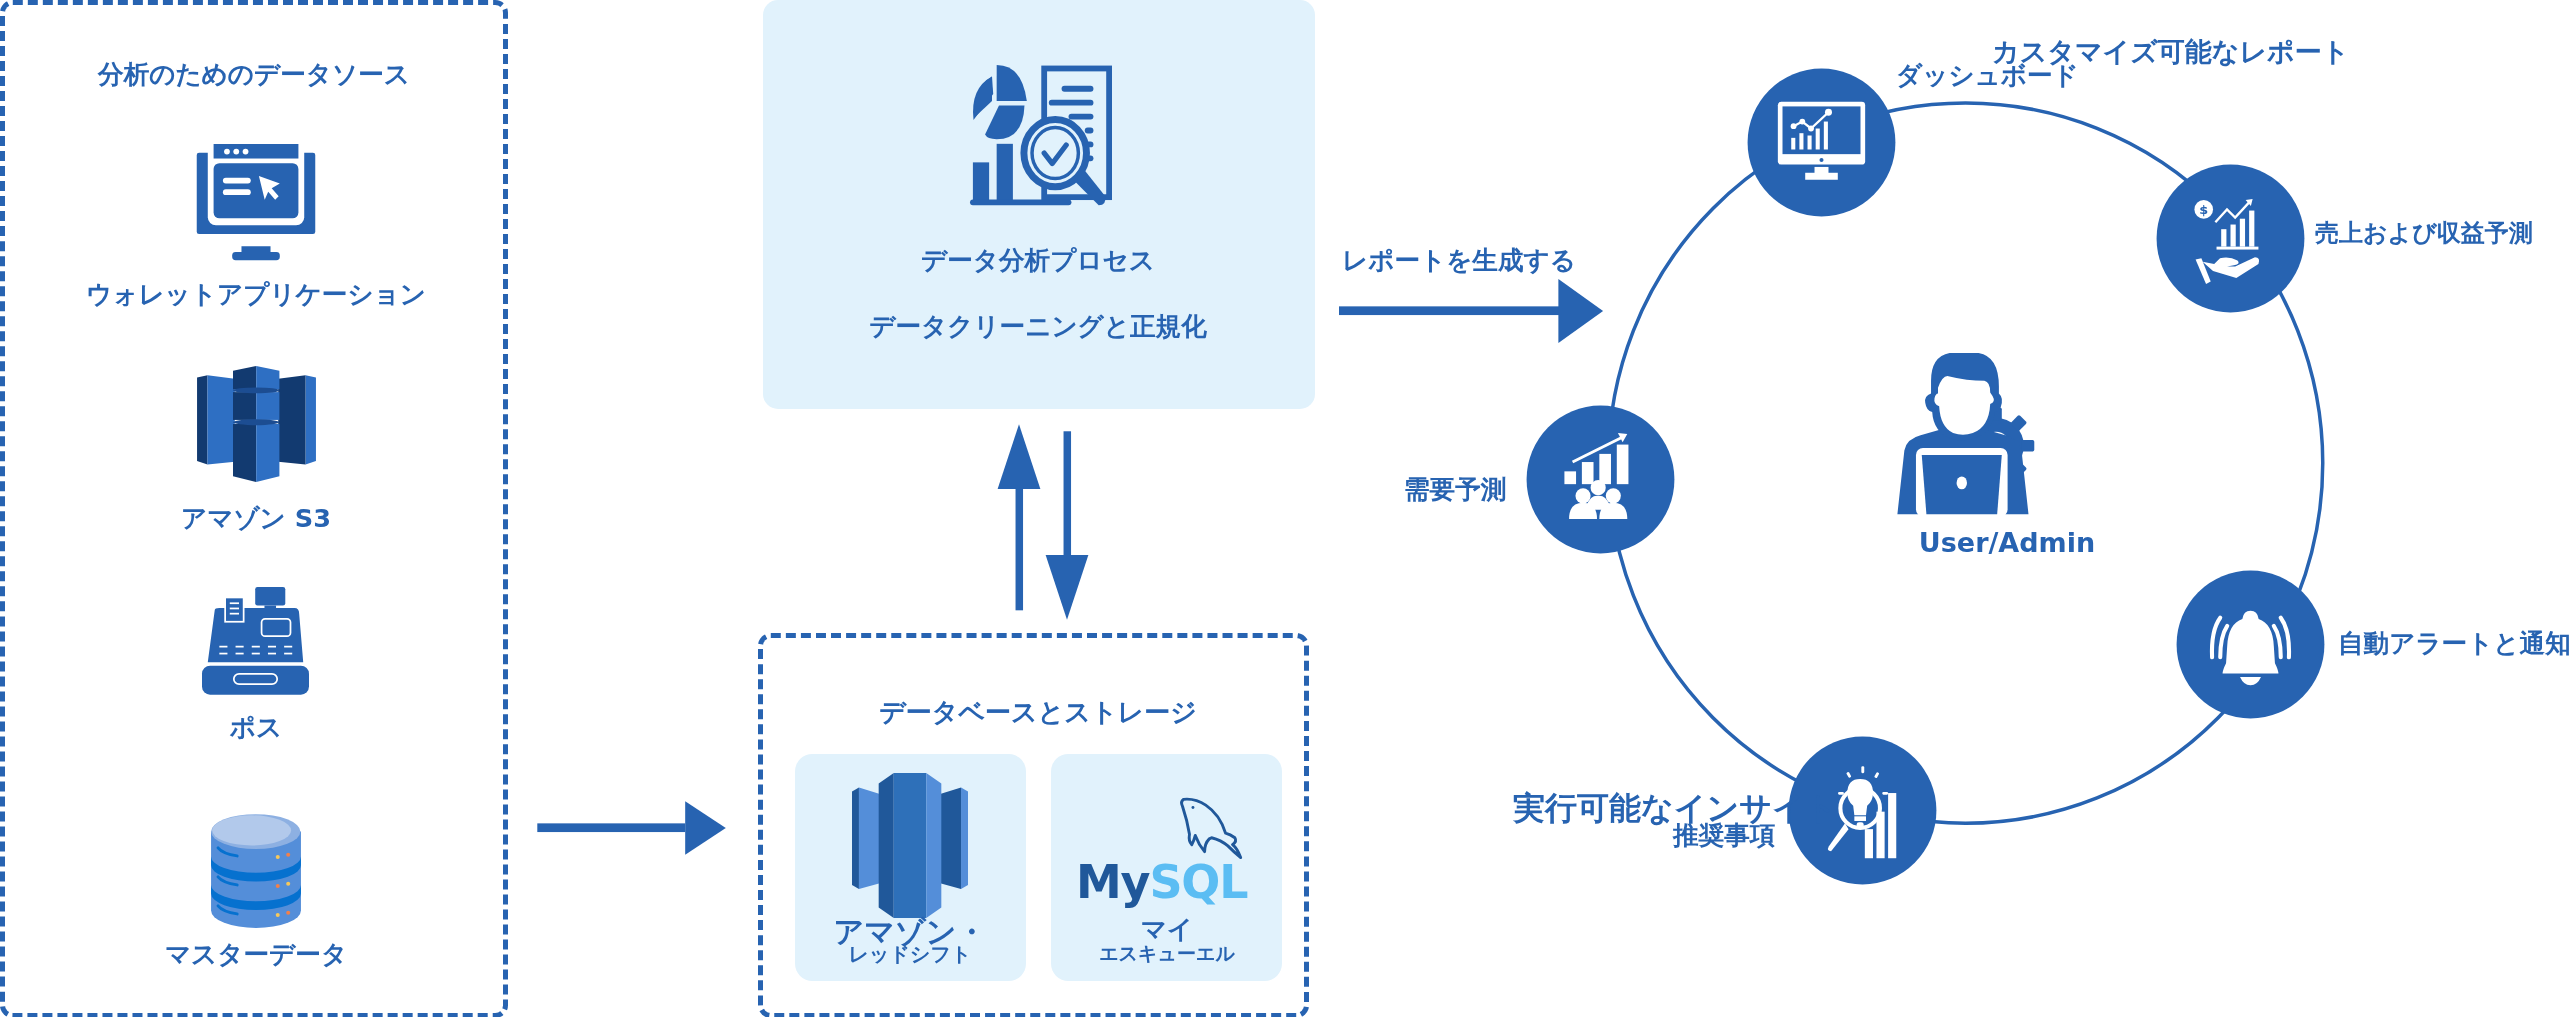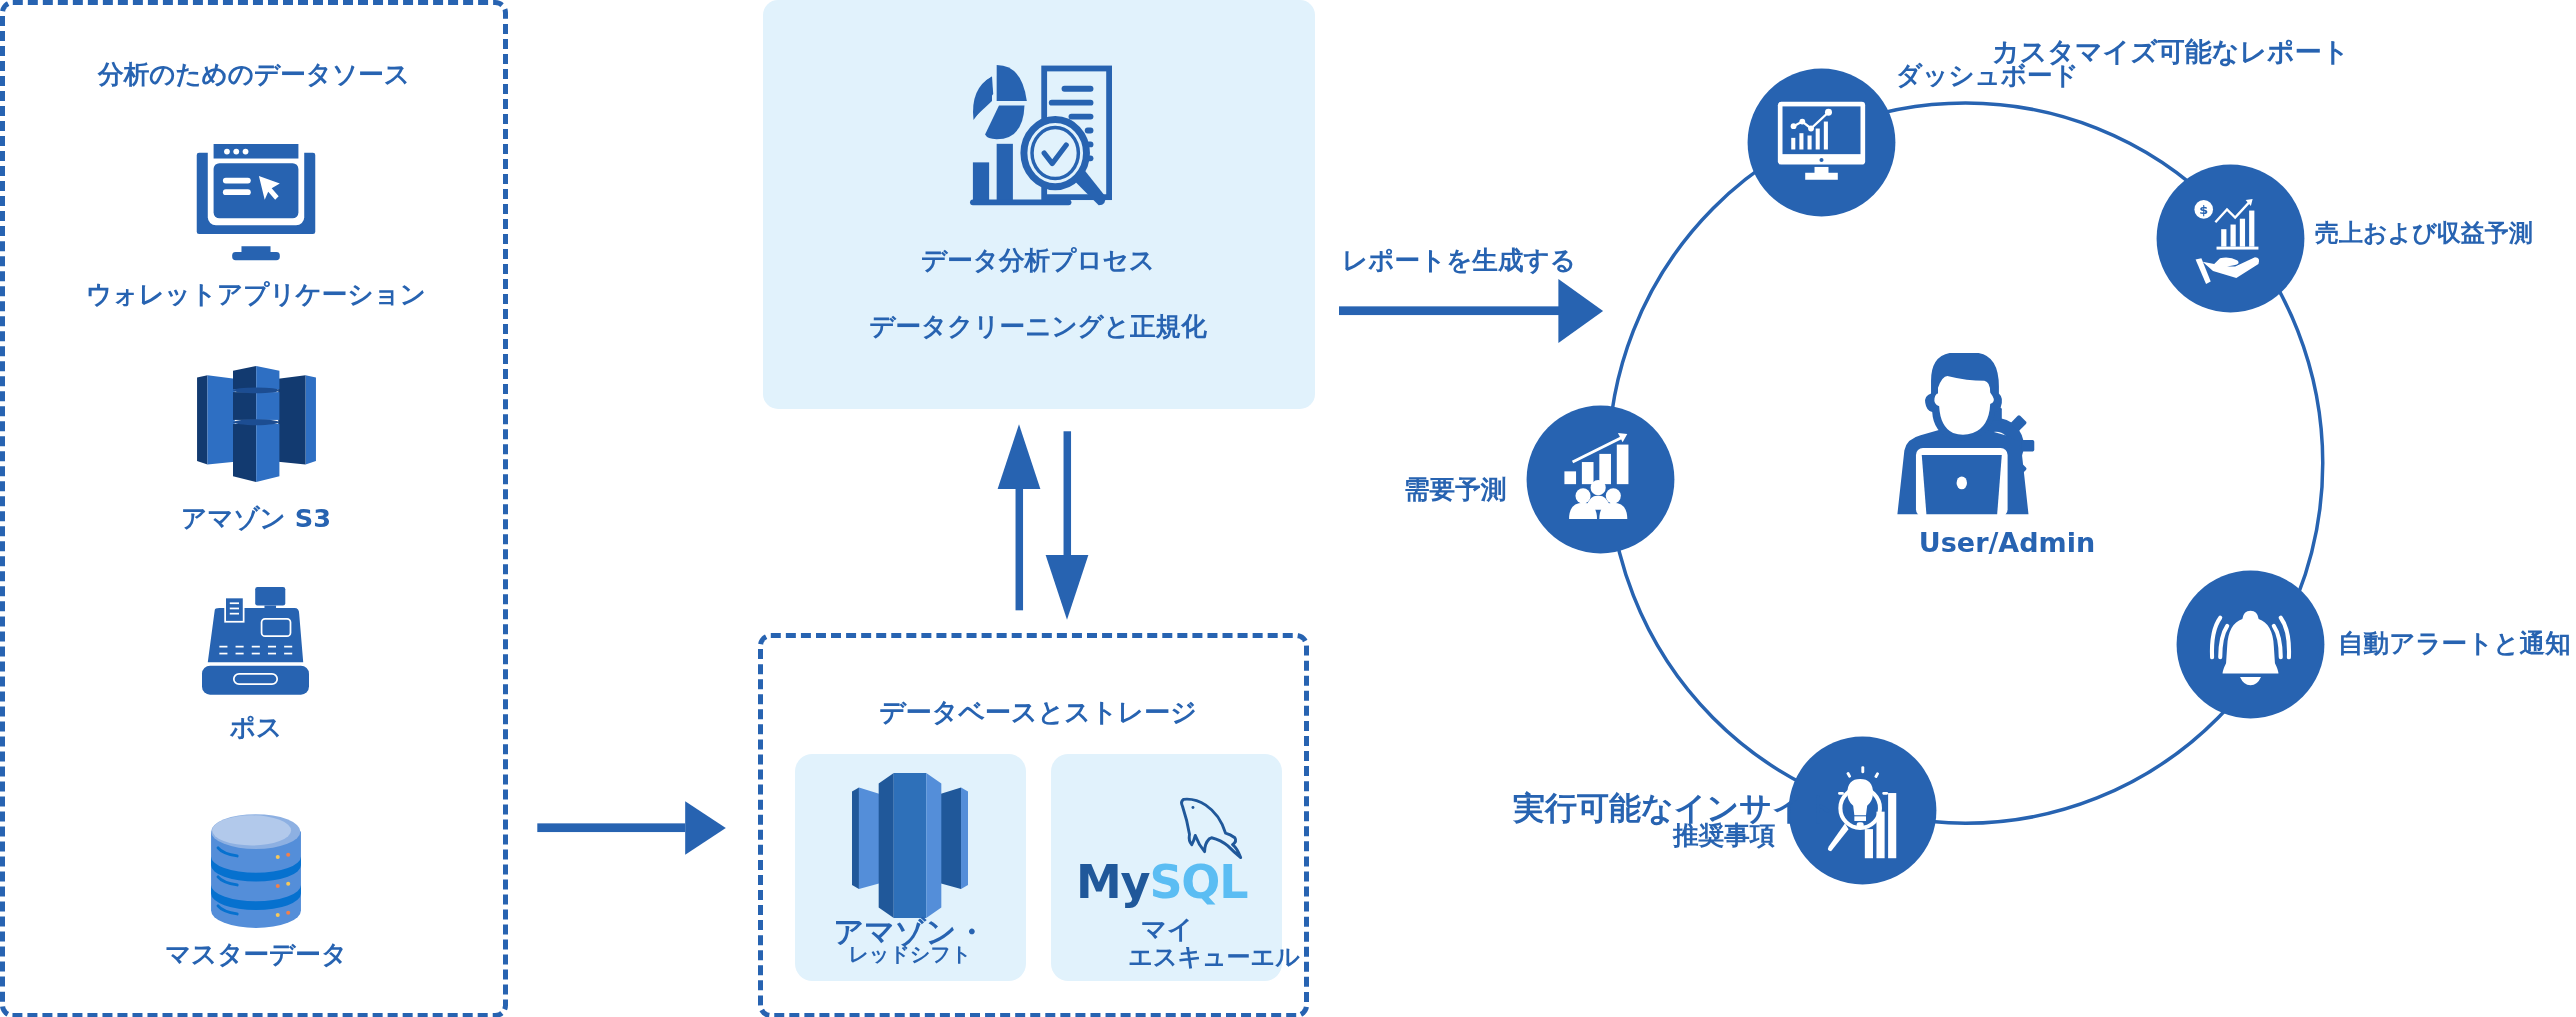--- a/index.html
+++ b/index.html
@@ -155,21 +155,21 @@
 
 <div class="card" style="left:1051px; top:754px; width:231px; height:227px;"></div>
 <svg style="left:1179px; top:797px;" width="64" height="64" viewBox="0 0 110 110">
   <path d="M8 4 Q2 8 6 16 Q14 40 18 64 Q16 76 22 82 Q26 74 28 66 Q34 82 44 94 Q44 80 52 72 L56 70 Q72 74 84 84 Q96 96 106 104 Q100 88 92 82 Q100 76 96 70 Q88 64 80 62 Q70 30 46 14 Q28 2 8 4 Z" fill="none" stroke="#20589a" stroke-width="5" stroke-linejoin="round"></path>
   <circle cx="24" cy="18" r="2.5" fill="#20589a"></circle>
 </svg>
 <div class="abs" style="left:1076px; top:836px; font-family:'DejaVu Sans', sans-serif; font-weight:bold; font-size:46px; letter-spacing:-1.2px;">
   <span style="color:#20589a;">My</span><span style="color:#5bbdf3;">SQL</span>
 </div>
 <div class="label center" style="left:1167px; top:912px; font-size:25.6px;">マイ</div>
-<div class="label center" style="left:1167px; top:941px; font-size:24px;margin-left:47px;">エスキューエル</div>
+<div class="label center" style="left:1167px; top:941px; font-size:19px;">エスキューエル</div>
 
 <div class="label" style="left:1342px; top:243px; font-size:25.6px;">レポートを生成する</div>
 <svg style="left:1339px; top:279px;" width="267" height="64" viewBox="0 0 460 110">
   <rect x="0" y="47" width="380" height="15" fill="#2763b1"></rect>
   <path d="M378 0 L455 55 L378 110 Z" fill="#2763b1"></path>
 </svg>
 
 <svg style="left:0; top:0;" width="2576" height="1018" viewBox="0 0 4435 1752">
   <ellipse cx="3384" cy="797" rx="615" ry="620" fill="none" stroke="#2763b1" stroke-width="6"></ellipse>
 </svg>

